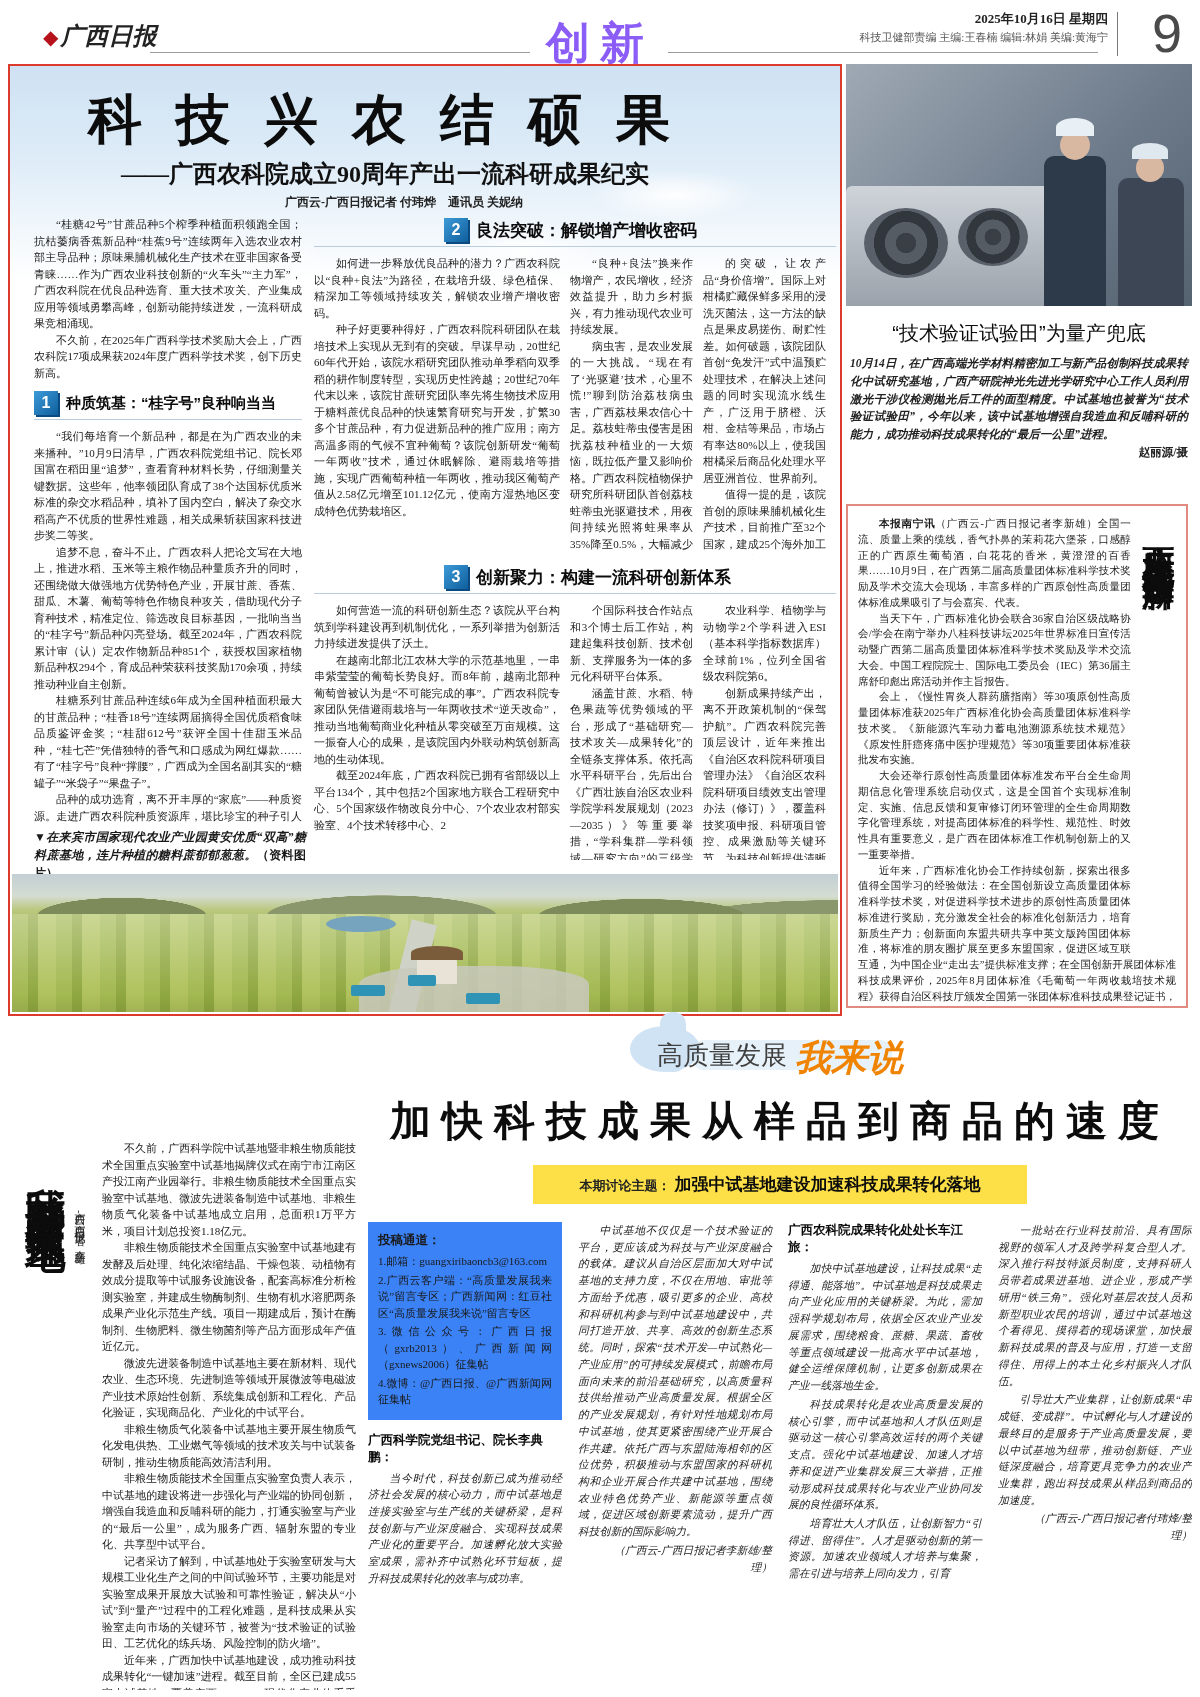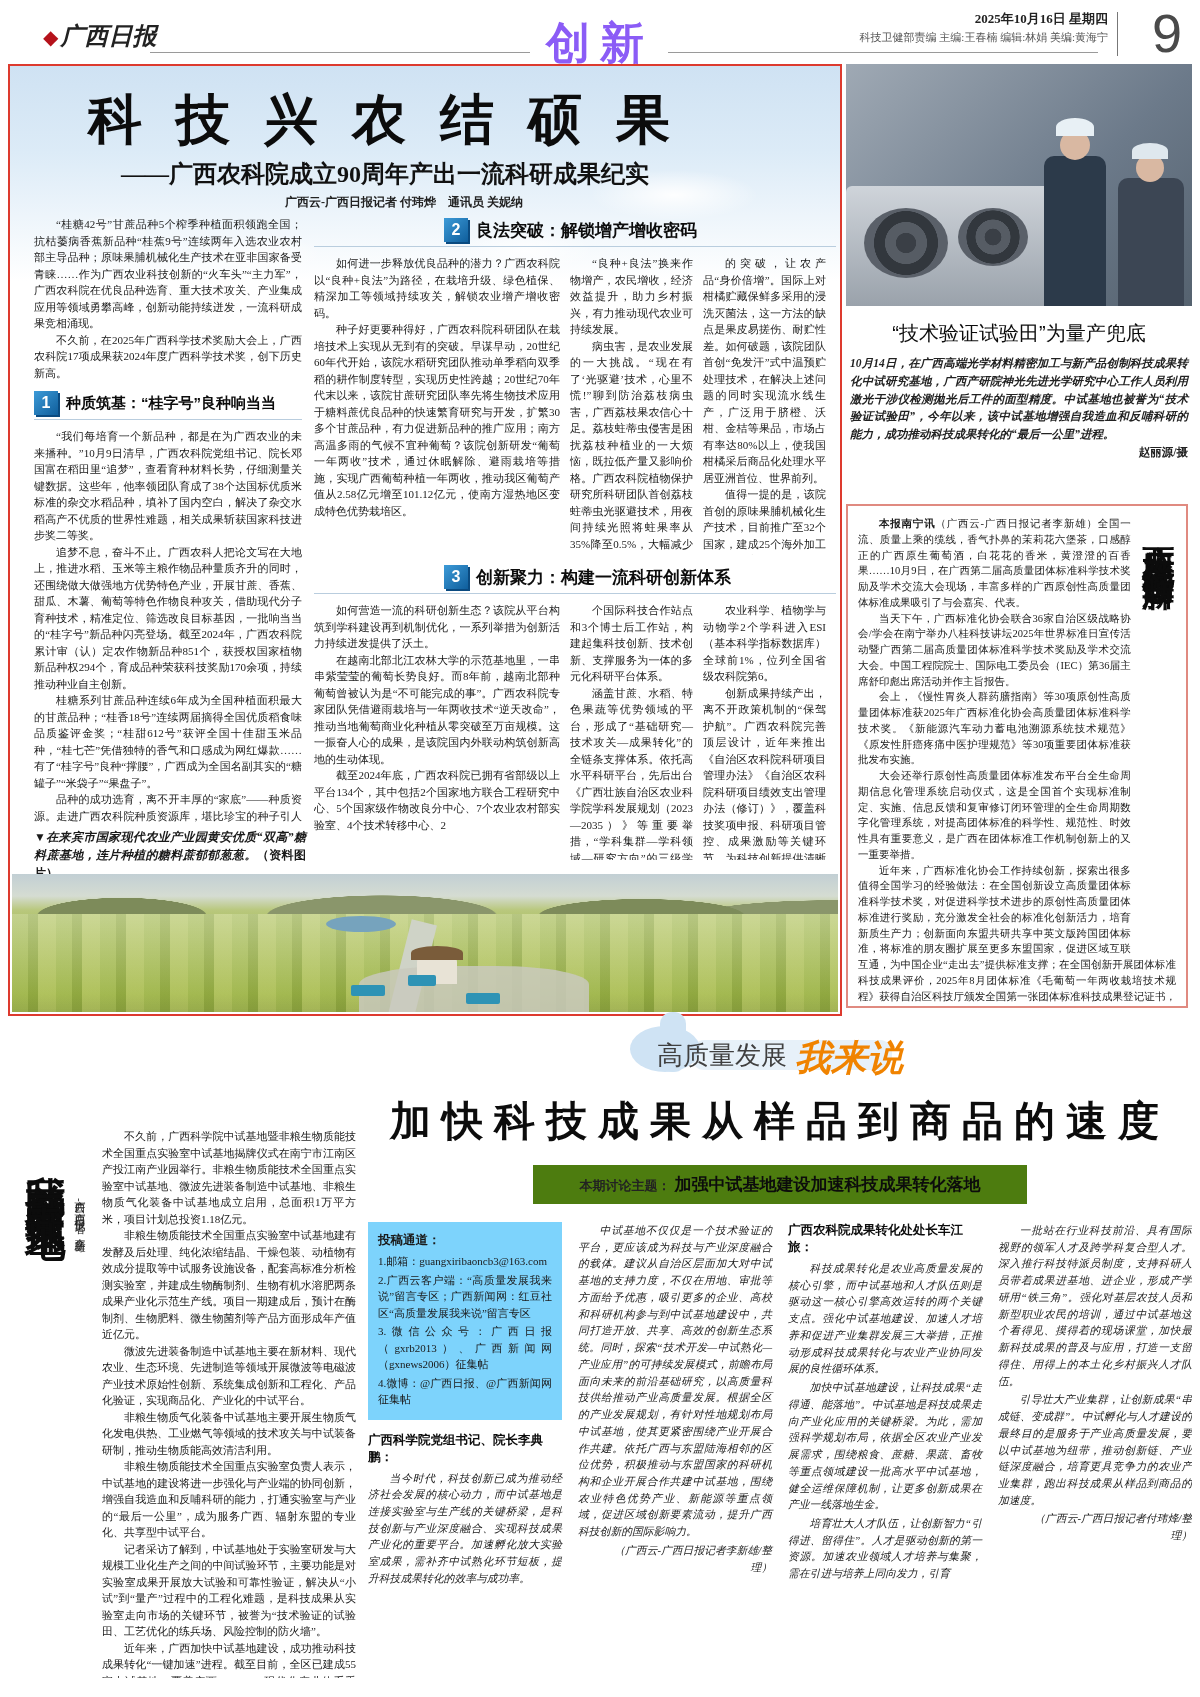--- a/index.html
+++ b/index.html
@@ -80,42 +80,42 @@
   .apron{position:absolute;right:96px;bottom:0;width:40px;height:90px;background:#e6ebee;border-radius:6px 6px 0 0;}
   .sp-head{margin-top:14px;text-align:center;font-family:"Liberation Sans","DejaVu Sans",sans-serif;font-weight:normal;font-size:20px;color:#0c0c0c;}
   .sp-body{margin:8px 4px 0 4px;font-size:11.5px;line-height:1.55;text-align:justify;font-style:italic;font-weight:bold;color:#222;}
   .sp-credit{text-align:right;font-style:normal;}
   .stdbox{position:absolute;left:0px;top:440px;width:342px;height:504px;border:2px solid #e08a80;padding:10px 10px 0 10px;box-sizing:border-box;overflow:hidden;}
   .std-vert{float:right;writing-mode:vertical-rl;font-size:32px;font-weight:bold;letter-spacing:3px;line-height:1.1;
             height:416px;margin:4px 0 6px 10px;color:#0c0c0c;}
   .stdbox .bt{font-size:10.5px;line-height:1.5;}
   
   .bzone{position:absolute;left:8px;top:1020px;width:1184px;height:672px;}
-  .la{position:absolute;left:6px;top:106px;width:342px;height:554px;}
+  .la{position:absolute;left:6px;top:118px;width:342px;height:554px;}
   .la-hl{position:absolute;left:4px;top:18px;writing-mode:vertical-rl;font-size:40px;font-weight:bold;letter-spacing:5px;height:470px;color:#0c0c0c;}
   .la-by{position:absolute;left:58px;top:66px;writing-mode:vertical-rl;font-size:11px;letter-spacing:2px;height:250px;color:#222;}
   .la-body{position:absolute;left:88px;top:2px;width:254px;height:550px;overflow:hidden;}
   .rzb{position:absolute;left:360px;top:0;width:824px;height:672px;}
   .badge{position:relative;height:72px;text-align:center;padding-top:14px;box-sizing:border-box;}
   .cloud{position:absolute;background:#cfe3f4;border-radius:12px;}
   .cl1{left:calc(50% - 150px);top:6px;width:70px;height:46px;border-radius:50%;}
   .cl2{left:calc(50% - 120px);top:-8px;width:26px;height:60px;}
   .cl3{left:calc(50% - 88px);top:20px;width:200px;height:30px;opacity:.5;}
   .bblue{position:relative;font-family:"Liberation Sans","DejaVu Sans",sans-serif;font-weight:normal;font-size:26px;color:#404040;vertical-align:6px;}
   .borange{position:relative;font-family:"Liberation Sans","DejaVu Sans",sans-serif;font-weight:bold;font-size:36px;color:#f08300;font-style:italic;margin-left:4px;}
   .d-hl{text-align:center;font-size:41px;font-weight:bold;letter-spacing:11px;color:#0c0c0c;margin-top:2px;}
-  .topic{width:470px;margin:16px auto 0 auto;background:#4d7c0f;padding:8px 12px;text-align:center;}
+  .topic{width:470px;margin:16px auto 0 auto;background:#fde047;padding:8px 12px;text-align:center;}
   .topic .lab{font-family:"Liberation Sans","DejaVu Sans",sans-serif;font-weight:bold;font-size:13px;color:#222;}
   .topic .tx{font-size:17px;font-weight:bold;color:#0c0c0c;}
   .oprow{display:flex;gap:16px;margin-top:18px;height:468px;overflow:hidden;}
   .opc{flex:1;min-width:0;}
   .opc .bt{font-size:10.8px;line-height:1.55;font-style:italic;}
   .opc .bt p{margin-bottom:2px;}
   .speaker{font-family:"Liberation Sans","DejaVu Sans",sans-serif;font-weight:bold;font-size:12.5px;margin:0 0 4px 0;color:#0c0c0c;}
-  .subbox{background:#7dd3fc;padding:10px 10px;margin-bottom:12px;}
+  .subbox{background:#3b82f6;padding:10px 10px;margin-bottom:12px;}
   .subbox .st{font-weight:bold;font-size:12.5px;margin-bottom:4px;}
   .subbox p{margin:2px 0;font-size:11px;line-height:1.5;text-align:justify;}
   .credit-line{text-align:right;font-style:italic;}
 </style>
 </head>
 <body>
 
 <div class="hdr">
   <div class="masthead"><span class="dia">◆</span><span>广西日报</span></div>
   <div class="hline hl-l"></div>
@@ -278,22 +278,22 @@
       </div>
       <div class="opc">
         <div class="bt">
           <p>中试基地不仅仅是一个技术验证的平台，更应该成为科技与产业深度融合的载体。建议从自治区层面加大对中试基地的支持力度，不仅在用地、审批等方面给予优惠，吸引更多的企业、高校和科研机构参与到中试基地建设中，共同打造开放、共享、高效的创新生态系统。同时，探索“技术开发—中试熟化—产业应用”的可持续发展模式，前瞻布局面向未来的前沿基础研究，以高质量科技供给推动产业高质量发展。根据全区的产业发展规划，有针对性地规划布局中试基地，使其更紧密围绕产业开展合作共建。依托广西与东盟陆海相邻的区位优势，积极推动与东盟国家的科研机构和企业开展合作共建中试基地，围绕农业特色优势产业、新能源等重点领域，促进区域创新要素流动，提升广西科技创新的国际影响力。</p>
           <p class="credit-line">（广西云-广西日报记者李新雄/整理）</p>
         </div>
       </div>
       <div class="opc">
         <div class="speaker">广西农科院成果转化处处长车江旅：</div>
         <div class="bt">
+          <p>加快中试基地建设，让科技成果“走得通、能落地”。中试基地是科技成果走向产业化应用的关键桥梁。为此，需加强科学规划布局，依据全区农业产业发展需求，围绕粮食、蔗糖、果蔬、畜牧等重点领域建设一批高水平中试基地，健全运维保障机制，让更多创新成果在产业一线落地生金。</p>
           <p>科技成果转化是农业高质量发展的核心引擎，而中试基地和人才队伍则是驱动这一核心引擎高效运转的两个关键支点。强化中试基地建设、加速人才培养和促进产业集群发展三大举措，正推动形成科技成果转化与农业产业协同发展的良性循环体系。</p>
-          <p>加快中试基地建设，让科技成果“走得通、能落地”。中试基地是科技成果走向产业化应用的关键桥梁。为此，需加强科学规划布局，依据全区农业产业发展需求，围绕粮食、蔗糖、果蔬、畜牧等重点领域建设一批高水平中试基地，健全运维保障机制，让更多创新成果在产业一线落地生金。</p>
           <p>培育壮大人才队伍，让创新智力“引得进、留得住”。人才是驱动创新的第一资源。加速农业领域人才培养与集聚，需在引进与培养上同向发力，引育</p>
         </div>
       </div>
       <div class="opc">
         <div class="bt">
           <p>一批站在行业科技前沿、具有国际视野的领军人才及跨学科复合型人才。深入推行科技特派员制度，支持科研人员带着成果进基地、进企业，形成产学研用“铁三角”。强化对基层农技人员和新型职业农民的培训，通过中试基地这个看得见、摸得着的现场课堂，加快最新科技成果的普及与应用，打造一支留得住、用得上的本土化乡村振兴人才队伍。</p>
           <p>引导壮大产业集群，让创新成果“串成链、变成群”。中试孵化与人才建设的最终目的是服务于产业高质量发展，要以中试基地为纽带，推动创新链、产业链深度融合，培育更具竞争力的农业产业集群，跑出科技成果从样品到商品的加速度。</p>
           <p class="credit-line">（广西云-广西日报记者付玮烽/整理）</p>
         </div>
       </div>

